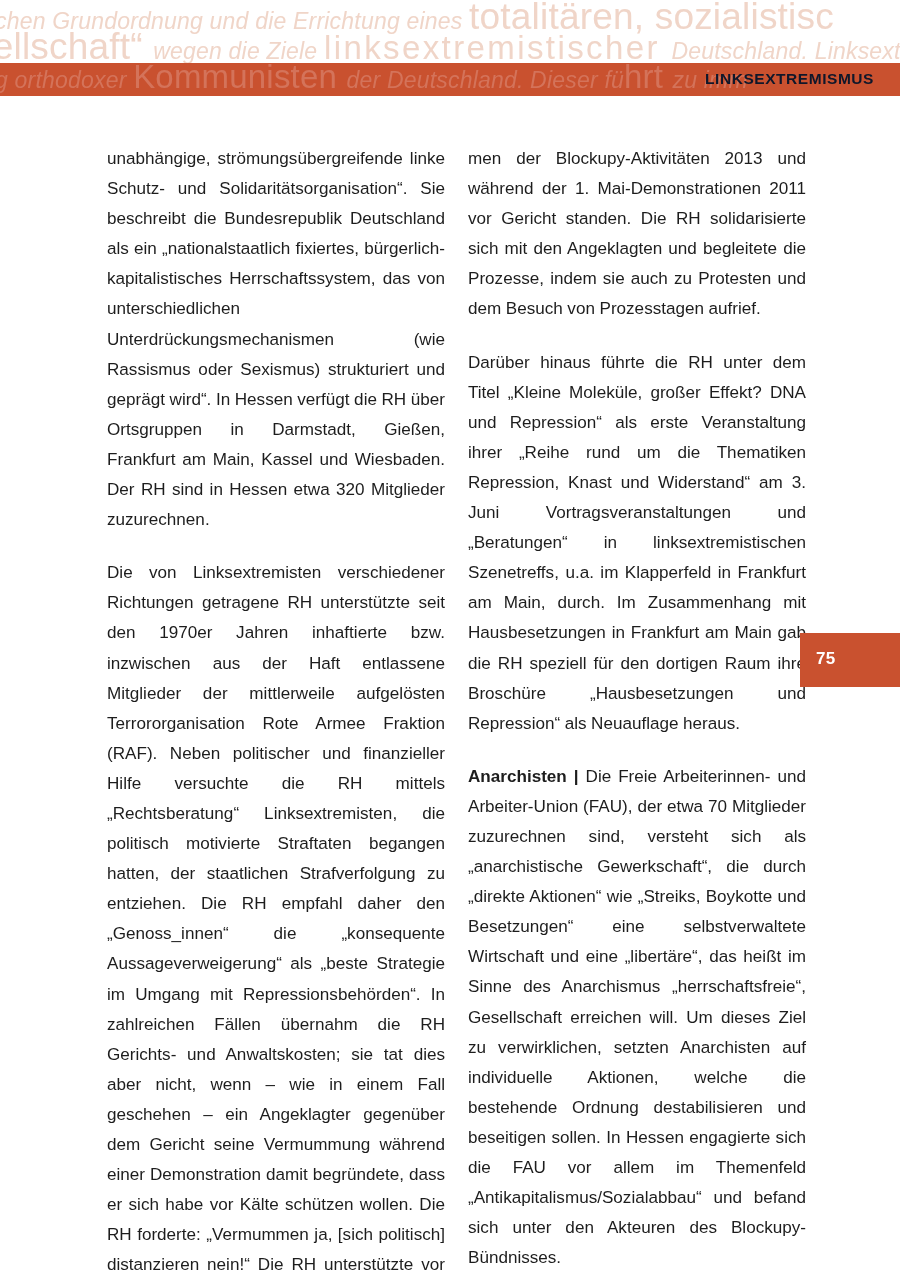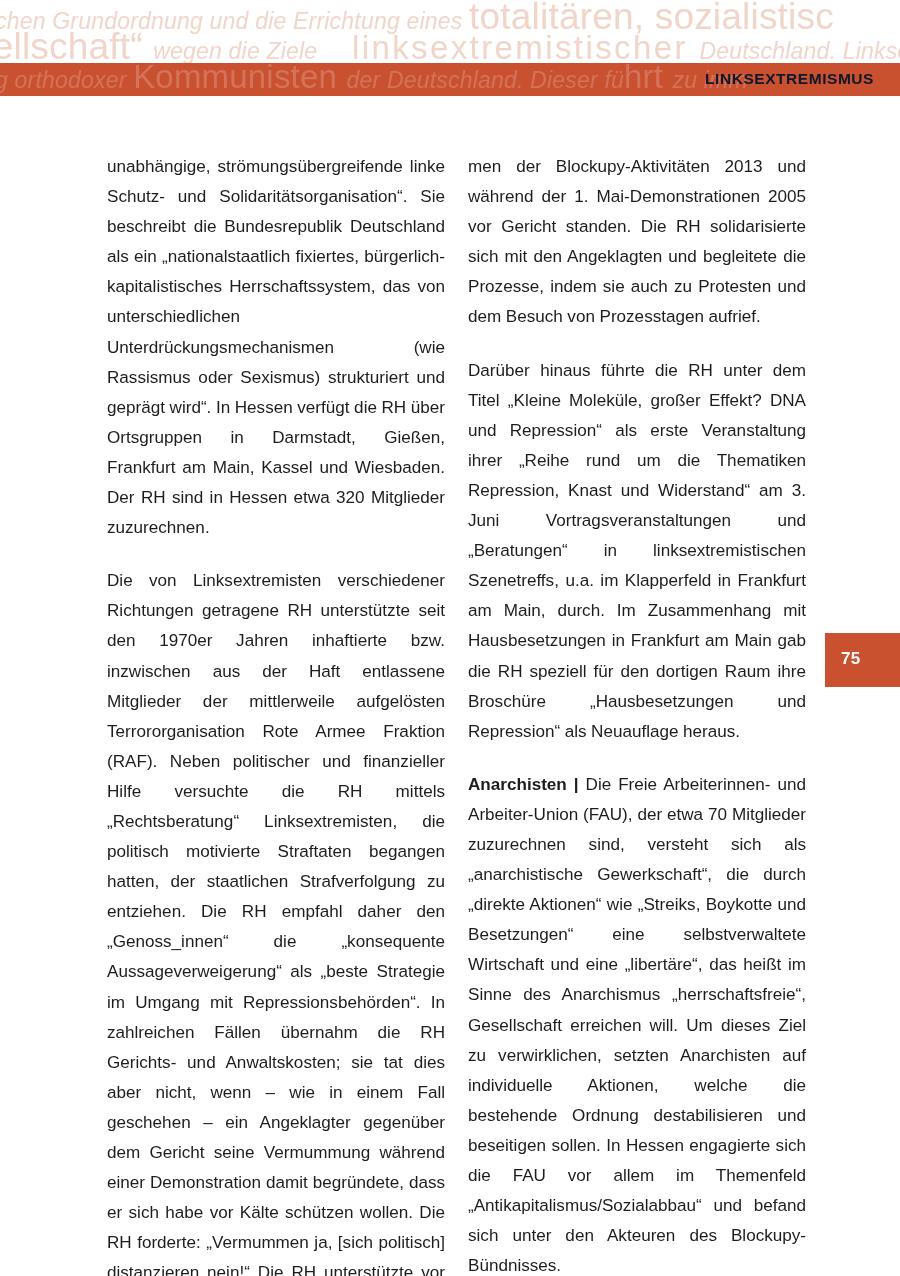--- a/index.html
+++ b/index.html
@@ -36,21 +36,21 @@
   .deco-line-1 { top: -4px;  left: -22px; }
   .deco-line-2 { top: 26px;  left: -26px; }
   .deco-line-3 { top: 58px;  left: -22px; }
   .deco-line-4 { top: 92px;  left: -18px; }
 
   .dw { display: inline; }
   .dw-it  { font-style: italic; }
   .dw-s22 { font-size: 23px; }
   .dw-s30 { font-size: 33px; }
   .dw-s34 { font-size: 37px; }
-  .dw-tracked { letter-spacing: 2.4px; margin-left: 28px; }
+  .dw-tracked { letter-spacing: 2.4px; }
 
   
   .title-bar {
     position: absolute;
     left: 0;
     top: 63px;
     width: 900px;
     height: 33px;
     background: #c9512f;
     overflow: hidden;
@@ -76,20 +76,21 @@
   }
 
   
   .page-tab {
     position: absolute;
     right: 0;
     top: 633px;
     width: 75px;
     height: 54px;
     background: #c9512f;
+    padding-left: 25px;
   }
   .page-tab-number {
     position: absolute;
     left: 16px;
     top: 16px;
     color: #ffffff;
     font-size: 17px;
     font-weight: bold;
     letter-spacing: 0.4px;
   }
@@ -103,21 +104,21 @@
   }
   .col {
     position: absolute;
     top: 0;
     width: 338px;
   }
   .col-left  { left: 107px; }
   .col-right { left: 468px; }
 
   .para {
-    margin: 12px 0 23px 0;
+    margin: 4px 0 23px 0;
     font-size: 17.1px;
     line-height: 30.1px;
     text-align: justify;
     text-justify: inter-word;
     hyphens: none;
     word-spacing: -0.2px;
     color: #1d1d1d;
   }
   .para:last-child { margin-bottom: 0; }
   .para.tight { margin-bottom: 0; }
@@ -153,21 +154,21 @@
 </div>
 
 <div class="columns">
 
   <div class="col col-left">
     <p class="para">unabhängige, strömungsübergreifende linke Schutz- und Solidaritätsorganisation“. Sie beschreibt die Bundesrepublik Deutschland als ein „nationalstaatlich fixiertes, bürgerlich-kapitalistisches Herrschaftssystem, das von unterschiedlichen Unterdrückungsmechanismen (wie Rassismus oder Sexismus) strukturiert und geprägt wird“. In Hessen verfügt die RH über Ortsgruppen in Darmstadt, Gießen, Frankfurt am Main, Kassel und Wiesbaden. Der RH sind in Hessen etwa 320 Mitglieder zuzurechnen.</p>
     <p class="para tight">Die von Linksextremisten verschiedener Richtungen getragene RH unterstützte seit den 1970er Jahren inhaftierte bzw. inzwischen aus der Haft entlassene Mitglieder der mittlerweile aufgelösten Terrororganisation Rote Armee Fraktion (RAF). Neben politischer und finanzieller Hilfe versuchte die RH mittels „Rechtsberatung“ Linksextremisten, die politisch motivierte Straftaten begangen hatten, der staatlichen Strafverfolgung zu entziehen. Die RH empfahl daher den „Genoss_innen“ die „konsequente Aussageverweigerung“ als „beste Strategie im Umgang mit Repressionsbehörden“. In zahlreichen Fällen übernahm die RH Gerichts- und Anwaltskosten; sie tat dies aber nicht, wenn – wie in einem Fall geschehen – ein Angeklagter gegenüber dem Gericht seine Vermummung während einer Demonstration damit begründete, dass er sich habe vor Kälte schützen wollen. Die RH forderte: „Vermummen ja, [sich politisch] distanzieren nein!“ Die RH unterstützte vor allem Linksextremisten, die wegen in Frankfurt am Main begangener Straftaten im Rah-</p>
   </div>
 
   <div class="col col-right">
-    <p class="para">men der Blockupy-Aktivitäten 2013 und während der 1. Mai-Demonstrationen 2005 vor Gericht standen. Die RH solidarisierte sich mit den Angeklagten und begleitete die Prozesse, indem sie auch zu Protesten und dem Besuch von Prozesstagen aufrief.</p>
+    <p class="para">men der Blockupy-Aktivitäten 2013 und während der 1. Mai-Demonstrationen 2011 vor Gericht standen. Die RH solidarisierte sich mit den Angeklagten und begleitete die Prozesse, indem sie auch zu Protesten und dem Besuch von Prozesstagen aufrief.</p>
     <p class="para">Darüber hinaus führte die RH unter dem Titel „Kleine Moleküle, großer Effekt? DNA und Repression“ als erste Veranstaltung ihrer „Reihe rund um die Thematiken Repression, Knast und Widerstand“ am 3. Juni Vortragsveranstaltungen und „Beratungen“ in linksextremistischen Szenetreffs, u.a. im Klapperfeld in Frankfurt am Main, durch. Im Zusammenhang mit Hausbesetzungen in Frankfurt am Main gab die RH speziell für den dortigen Raum ihre Broschüre „Hausbesetzungen und Repression“ als Neuauflage heraus.</p>
     <p class="para tight"><span class="lead-in">Anarchisten | </span><span>Die Freie Arbeiterinnen- und Arbeiter-Union (FAU), der etwa 70 Mitglieder zuzurechnen sind, versteht sich als „anarchistische Gewerkschaft“, die durch „direkte Aktionen“ wie „Streiks, Boykotte und Besetzungen“ eine selbstverwaltete Wirtschaft und eine „libertäre“, das heißt im Sinne des Anarchismus „herrschaftsfreie“, Gesellschaft erreichen will. Um dieses Ziel zu verwirklichen, setzten Anarchisten auf individuelle Aktionen, welche die bestehende Ordnung destabilisieren und beseitigen sollen. In Hessen engagierte sich die FAU vor allem im Themenfeld „Antikapitalismus/Sozialabbau“ und befand sich unter den Akteuren des Blockupy-Bündnisses.</span></p>
   </div>
 
 </div>
 
 <div class="page-tab">
   <span class="page-tab-number">75</span>
 </div>
 

